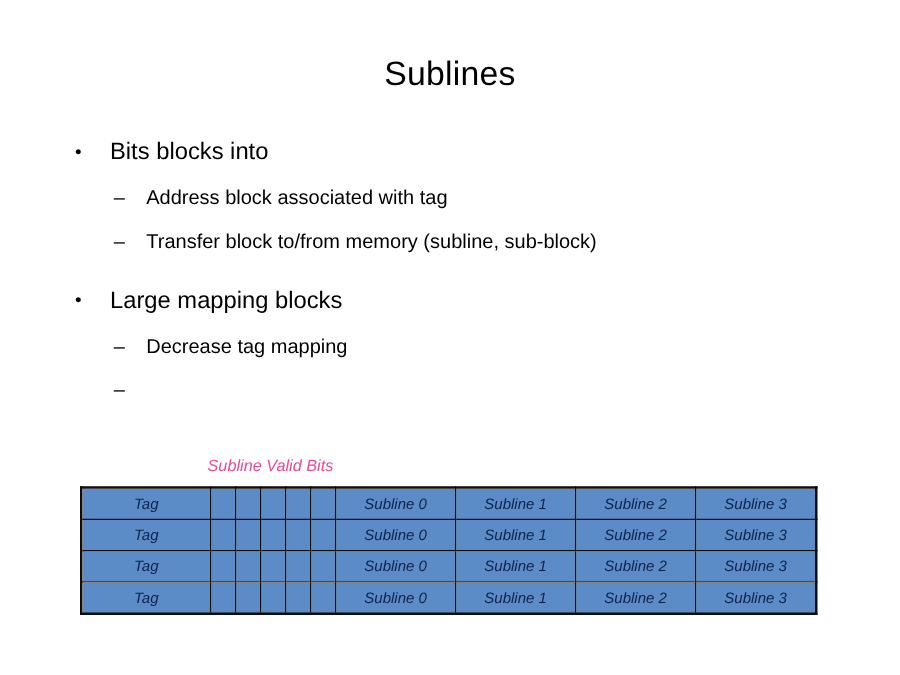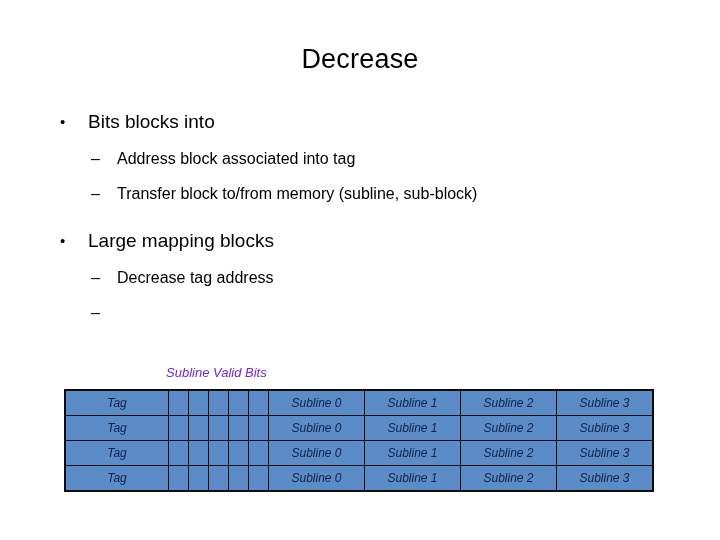--- a/index.html
+++ b/index.html
@@ -79,21 +79,21 @@
 
   .group-gap { height: 11px; }
 
   
   .table-caption {
     position: absolute;
     left: 166px;
     top: 365px;
     font-size: 13px;
     font-style: italic;
-    color: #6d28d9;
+    color: #ec4899;
     white-space: nowrap;
     text-align: right;
   }
 
   
   .cache-table {
     position: absolute;
     left: 64px;
     top: 389px;
     width: 556px;
@@ -116,46 +116,46 @@
   }
   .cache-table td.tag-cell { width: 98px; margin-left: 16px; }
   .cache-table td.bit-cell { width: 15px; }
   .cache-table td.subline-cell { width: 91px; }
 </style>
 </head>
 <body>
 
 <div class="slide">
 
-  <div class="slide-title">Decrease</div>
+  <div class="slide-title">Sublines</div>
 
   <div class="body-list">
 
     <div class="bullet-l1">
       <span class="marker">•</span>
       <span>Bits blocks into</span>
     </div>
     <div class="bullet-l2">
       <span class="marker">–</span>
-      <span>Address block associated into tag</span>
+      <span>Address block associated with tag</span>
     </div>
     <div class="bullet-l2">
       <span class="marker">–</span>
       <span>Transfer block to/from memory (subline, sub-block)</span>
     </div>
 
     <div class="group-gap"></div>
 
     <div class="bullet-l1">
       <span class="marker">•</span>
       <span>Large mapping blocks</span>
     </div>
     <div class="bullet-l2">
       <span class="marker">–</span>
-      <span>Decrease tag address</span>
+      <span>Decrease tag mapping</span>
     </div>
     <div class="bullet-l2">
       <span class="marker">–</span>
     </div>
 
   </div>
 
   <div class="table-caption">Subline Valid Bits</div>
 
   <table class="cache-table">

